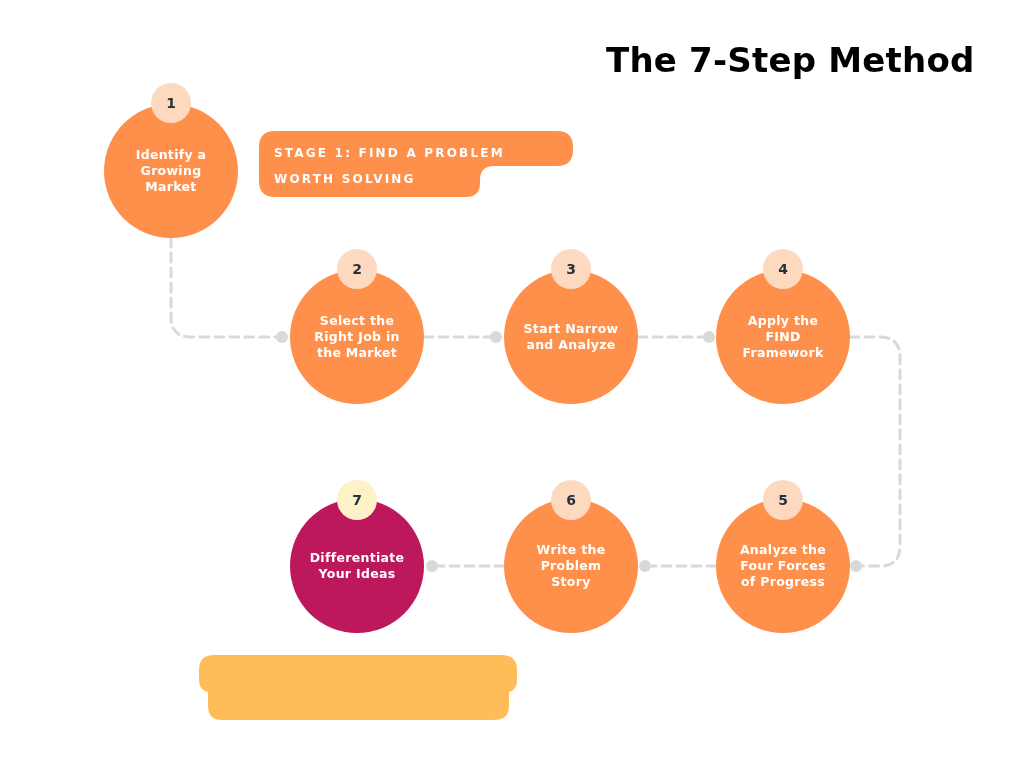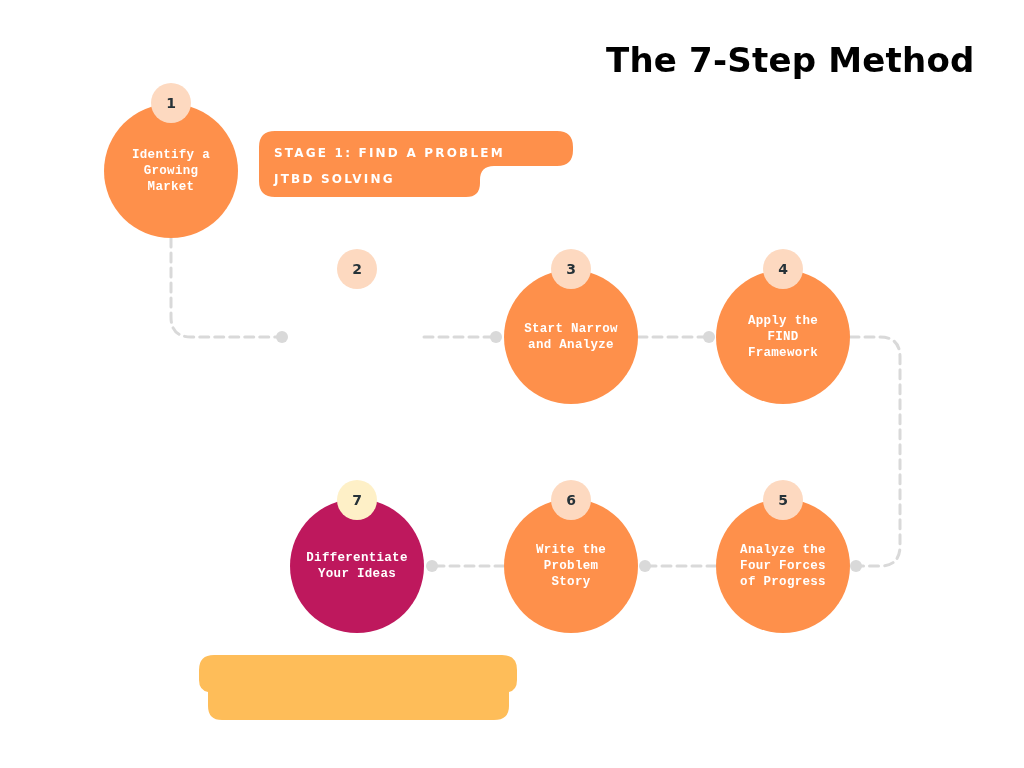--- a/index.html
+++ b/index.html
@@ -3,21 +3,21 @@
 <meta charset="utf-8">
 <style>
   html, body { margin: 0; padding: 0; background: #ffffff; }
   body { width: 1024px; height: 768px; position: relative; overflow: hidden;
          font-family: "DejaVu Sans", sans-serif; }
   #canvas { position: absolute; left: 0; top: 0; width: 1024px; height: 768px; padding-left: 20px; }
   .title { position: absolute; left: 606px; top: 40px; width: 360px;
            font-family: "DejaVu Sans", sans-serif; font-weight: bold;
            font-size: 34px; color: #000; letter-spacing: 0.2px; white-space: nowrap; }
   .circle { position: absolute; width: 134px; height: 134px; border-radius: 50%;
-            display: flex; align-items: center; justify-content: center; text-align: center; font-family: Liberation Mono, monospace; }
+            display: flex; align-items: center; justify-content: center; text-align: center; }
   .circle span { color: #ffffff; font-weight: bold; font-size: 12.5px; line-height: 16px;
                  letter-spacing: 0.3px; display: block; width: 110px; white-space: pre-line; }
   .badge { position: absolute; width: 40px; height: 40px; border-radius: 50%;
            display: flex; align-items: center; justify-content: center;
            font-weight: bold; font-size: 14px; color: #263238; }
   .stage-label { position: absolute; color: #ffffff; font-weight: bold;
                  font-size: 12px; letter-spacing: 2.2px; line-height: 26px; white-space: nowrap; }
 </style>
 </head>
 <body>
@@ -48,31 +48,36 @@
 
     <path fill="#FEBD59" d="M214 655 L502 655 Q517 655 517 670 L517 680 Q517 690 509 692
              L509 706 Q509 720 494 720 L222 720 Q208 720 208 706 L208 692
              Q199 690 199 680 L199 670 Q199 655 214 655 Z"></path>
   </svg>
 
   <div class="title">The 7-Step Method</div>
 
   <div class="stage-label" style="left:274px; top:140px;">
     <div>STAGE 1: FIND A PROBLEM</div>
-    <div>JTBD SOLVING</div>
+    <div>WORTH SOLVING</div>
   </div>
 
 
   <div class="circle step-circle" style="left:104px; top:104px; background:#FE904B;">
     <span>Identify a
 Growing
 Market</span>
   </div>
   <div class="badge" style="left:151px; top:83px; background:#FDD9C0;">1</div>
 
+  <div class="circle" style="left:290px; top:270px; background:#FE904B;">
+    <span>Select the
+Right Job in
+the Market</span>
+  </div>
   <div class="badge" style="left:337px; top:249px; background:#FDD9C0;">2</div>
 
   <div class="circle" style="left:504px; top:270px; background:#FE904B;">
     <span>Start Narrow
 and Analyze</span>
   </div>
   <div class="badge" style="left:551px; top:249px; background:#FDD9C0;">3</div>
 
   <div class="circle" style="left:716px; top:270px; background:#FE904B;">
     <span>Apply the

